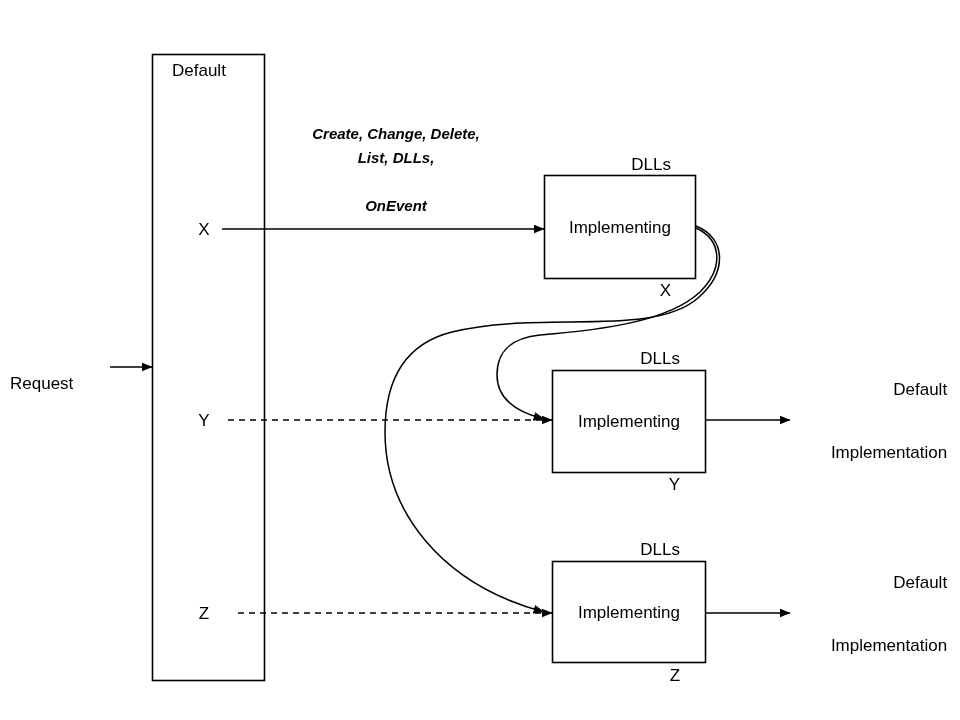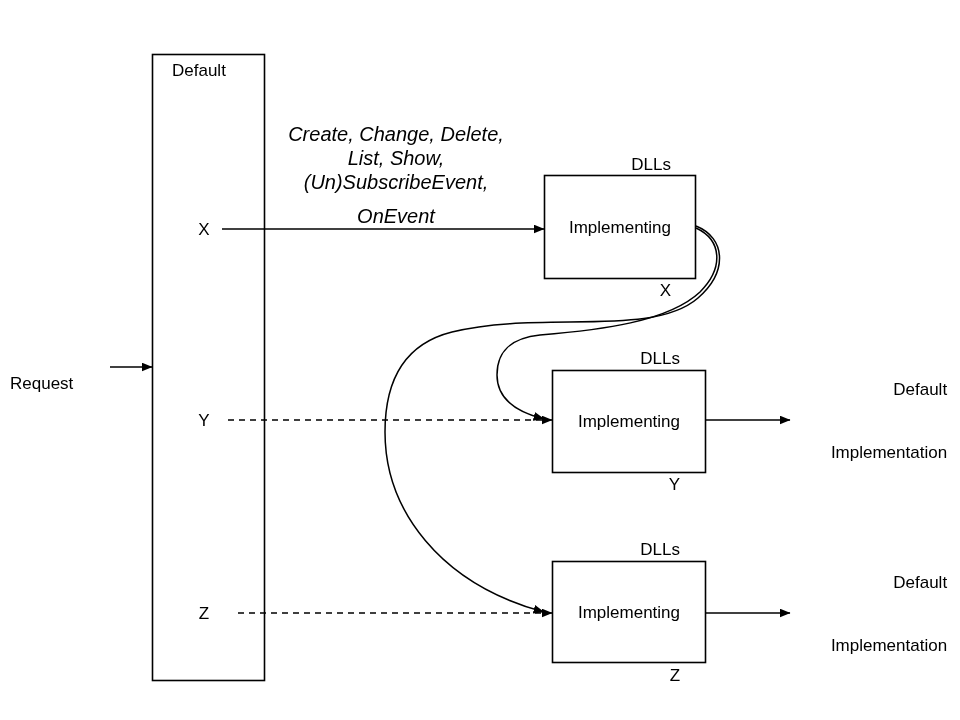--- a/index.html
+++ b/index.html
@@ -29,22 +29,23 @@
     font-size: 17px;
     line-height: 21px;
     white-space: pre;
     text-align: center;
   }
   .lbl-center {
     transform: translateX(-50%);
   }
   .lbl-italic {
     font-style: italic;
-    font-size: 20px;
+    font-size: 15px;
     line-height: 24px;
+    font-weight: bold;
   }
   .box-text {
     position: absolute;
     text-align: right;
     transform: translate(-50%, -50%);
   }
 </style>
 </head>
 <body>
 
@@ -90,23 +91,22 @@
 
   <div class="lbl" style="left:172px; top:60px;">Default</div>
 
   <div class="lbl lbl-center" style="left:204px; top:219px;">X</div>
   <div class="lbl lbl-center" style="left:204px; top:410px;">Y</div>
   <div class="lbl lbl-center" style="left:204px; top:603px;">Z</div>
 
   <div class="lbl" style="left:10px; top:357px;margin-top:16px;">Request</div>
 
   <div class="lbl lbl-italic lbl-center" style="left:396px; top:122px;">Create, Change, Delete,</div>
-  <div class="lbl lbl-italic lbl-center" style="left:396px; top:146px;">List, Show,</div>
-  <div class="lbl lbl-italic lbl-center" style="left:396px; top:170px;">(Un)SubscribeEvent,</div>
-  <div class="lbl lbl-italic lbl-center" style="left:396px; top:204px;">OnEvent</div>
+  <div class="lbl lbl-italic lbl-center" style="left:396px; top:146px;">List, DLLs,</div>
+  <div class="lbl lbl-italic lbl-center" style="left:396px; top:194px;">OnEvent</div>
 
   <div class="lbl box-text" style="left:620px; top:227px;">
     <div>DLLs</div>
     <div>Implementing</div>
     <div>X</div>
   </div>
 
   <div class="lbl box-text" style="left:629px; top:421px;">
     <div>DLLs</div>
     <div>Implementing</div>

